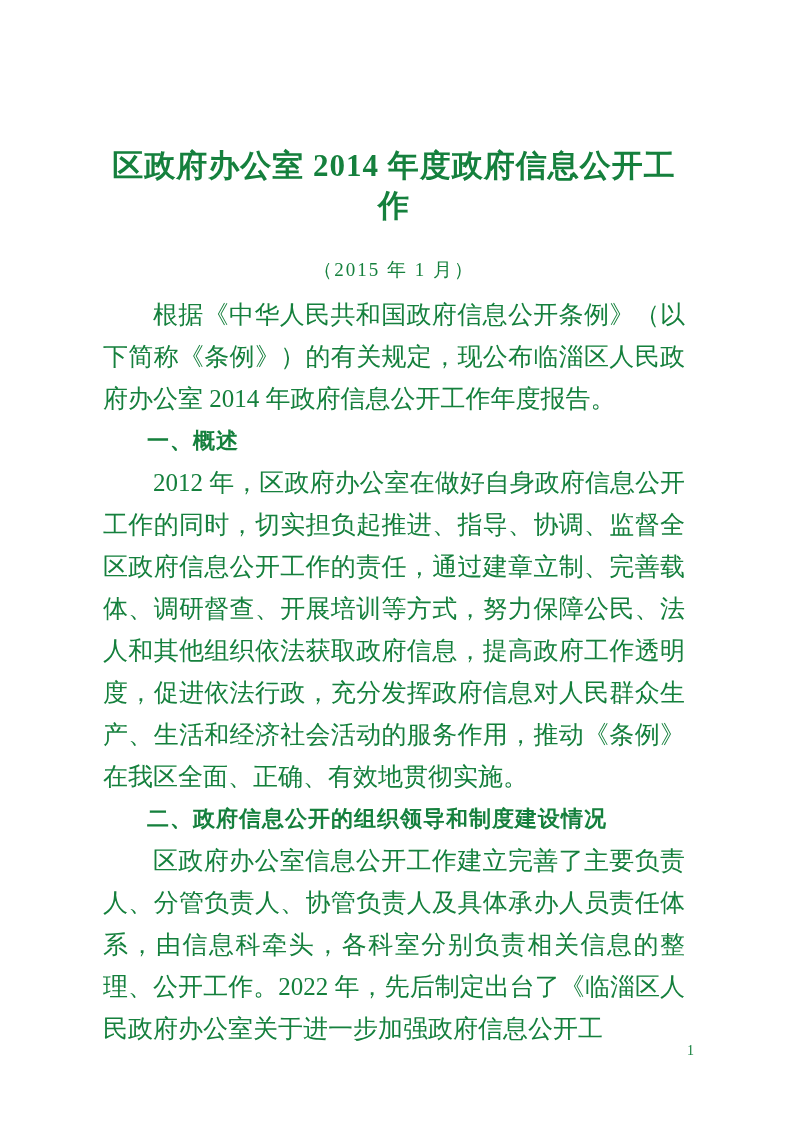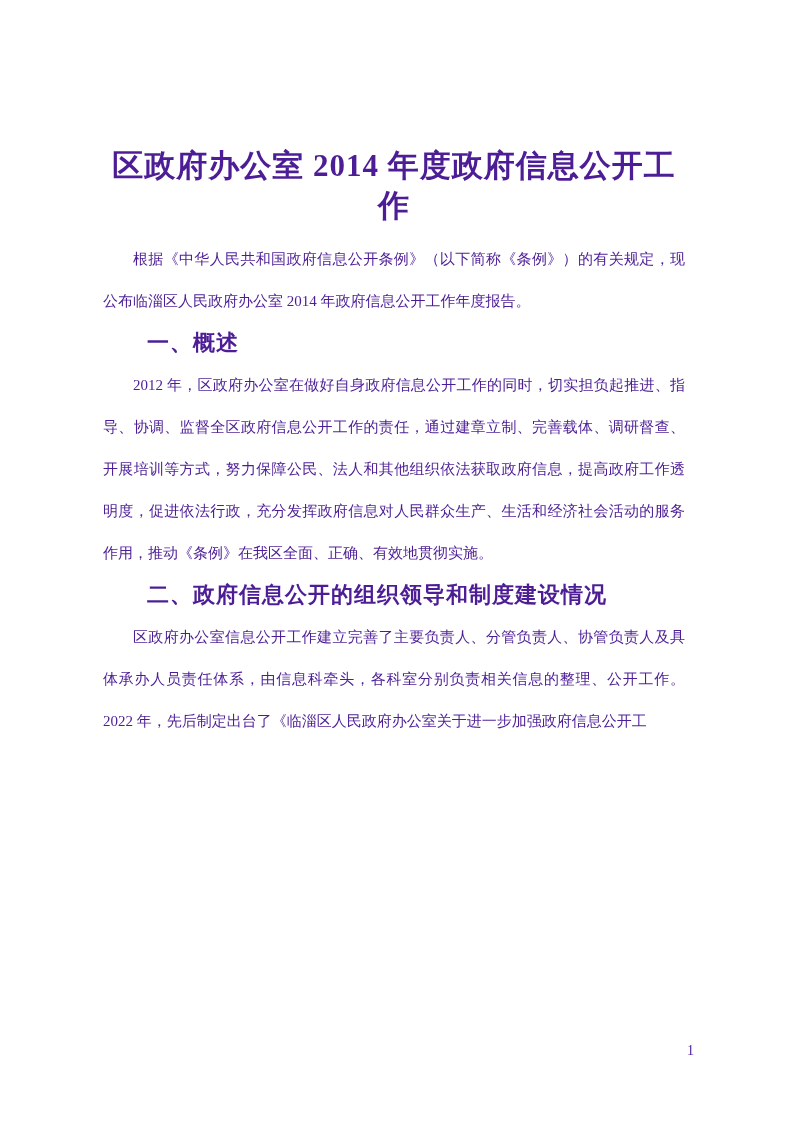--- a/index.html
+++ b/index.html
@@ -6,21 +6,21 @@
   html, body {
     margin: 0;
     padding: 0;
     background: #ffffff;
   }
   .page {
     position: relative;
     width: 793px;
     height: 1122px;
     background: #ffffff;
-    color: #4c1d95;
+    color: #15803d;
     overflow: hidden;
     font-family: "Liberation Serif", serif;
   }
   .content {
     position: absolute;
     left: 103px;
     top: 146px;
     width: 582px;
   }
   .doc-title {
@@ -38,21 +38,21 @@
   .date-line {
     margin-top: 32px;
     font-size: 19px;
     line-height: 24px;
     text-align: center;
     font-weight: normal;
     letter-spacing: 2px;
   }
   .body-para {
     margin: 0;
-    font-size: 15px;
+    font-size: 25px;
     line-height: 42px;
     text-align: justify;
     text-justify: inter-ideograph;
     text-indent: 2em;
     font-family: "Liberation Serif", serif;
   }
   .first-para {
     margin-top: 12px;
   }
   .section-heading {
@@ -75,20 +75,21 @@
 </style>
 </head>
 <body>
 
 <div class="page">
   <div class="content">
 
     <div class="doc-title">区政府办公室 2014 年度政府信息公开工作</div>
 
 
+    <div class="date-line">（2015 年 1 月）</div>
 
     <p class="body-para first-para">根据《中华人民共和国政府信息公开条例》（以下简称《条例》）的有关规定，现公布临淄区人民政府办公室 2014 年政府信息公开工作年度报告。</p>
 
     <h2 class="section-heading">一、概述</h2>
 
     <p class="body-para">2012 年，区政府办公室在做好自身政府信息公开工作的同时，切实担负起推进、指导、协调、监督全区政府信息公开工作的责任，通过建章立制、完善载体、调研督查、开展培训等方式，努力保障公民、法人和其他组织依法获取政府信息，提高政府工作透明度，促进依法行政，充分发挥政府信息对人民群众生产、生活和经济社会活动的服务作用，推动《条例》在我区全面、正确、有效地贯彻实施。</p>
 
     <h2 class="section-heading">二、政府信息公开的组织领导和制度建设情况</h2>
 
     <p class="body-para">区政府办公室信息公开工作建立完善了主要负责人、分管负责人、协管负责人及具体承办人员责任体系，由信息科牵头，各科室分别负责相关信息的整理、公开工作。2022 年，先后制定出台了《临淄区人民政府办公室关于进一步加强政府信息公开工</p>

